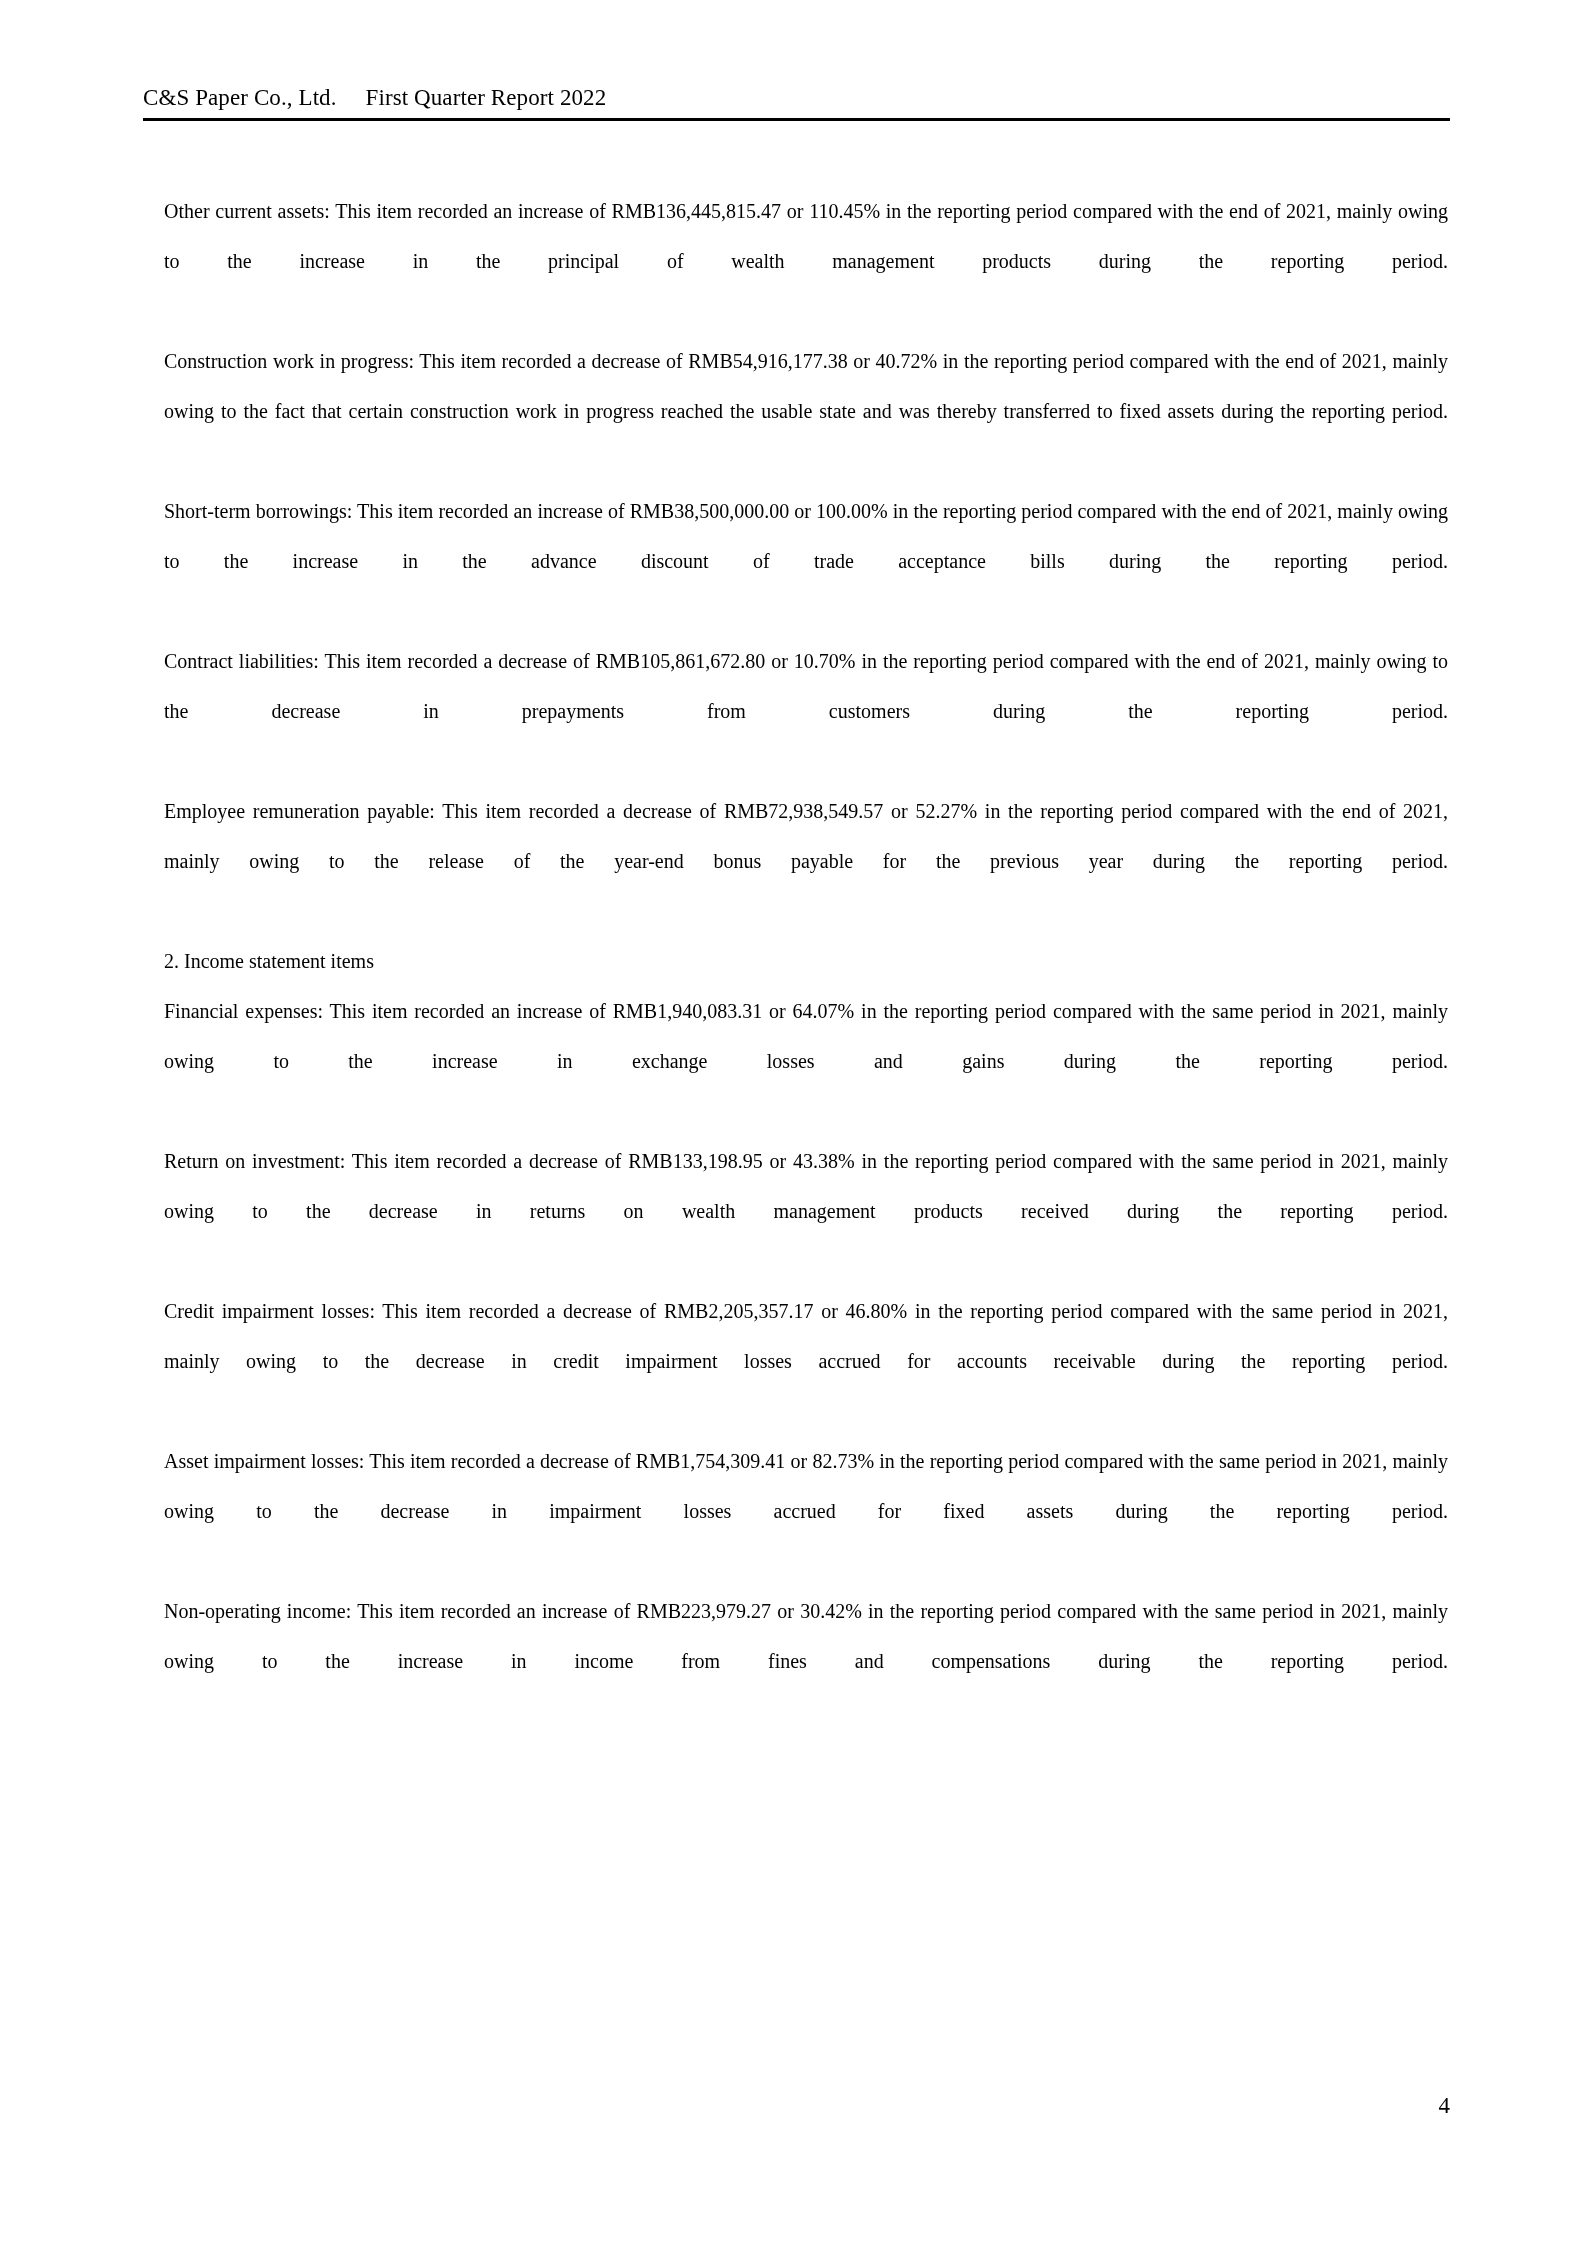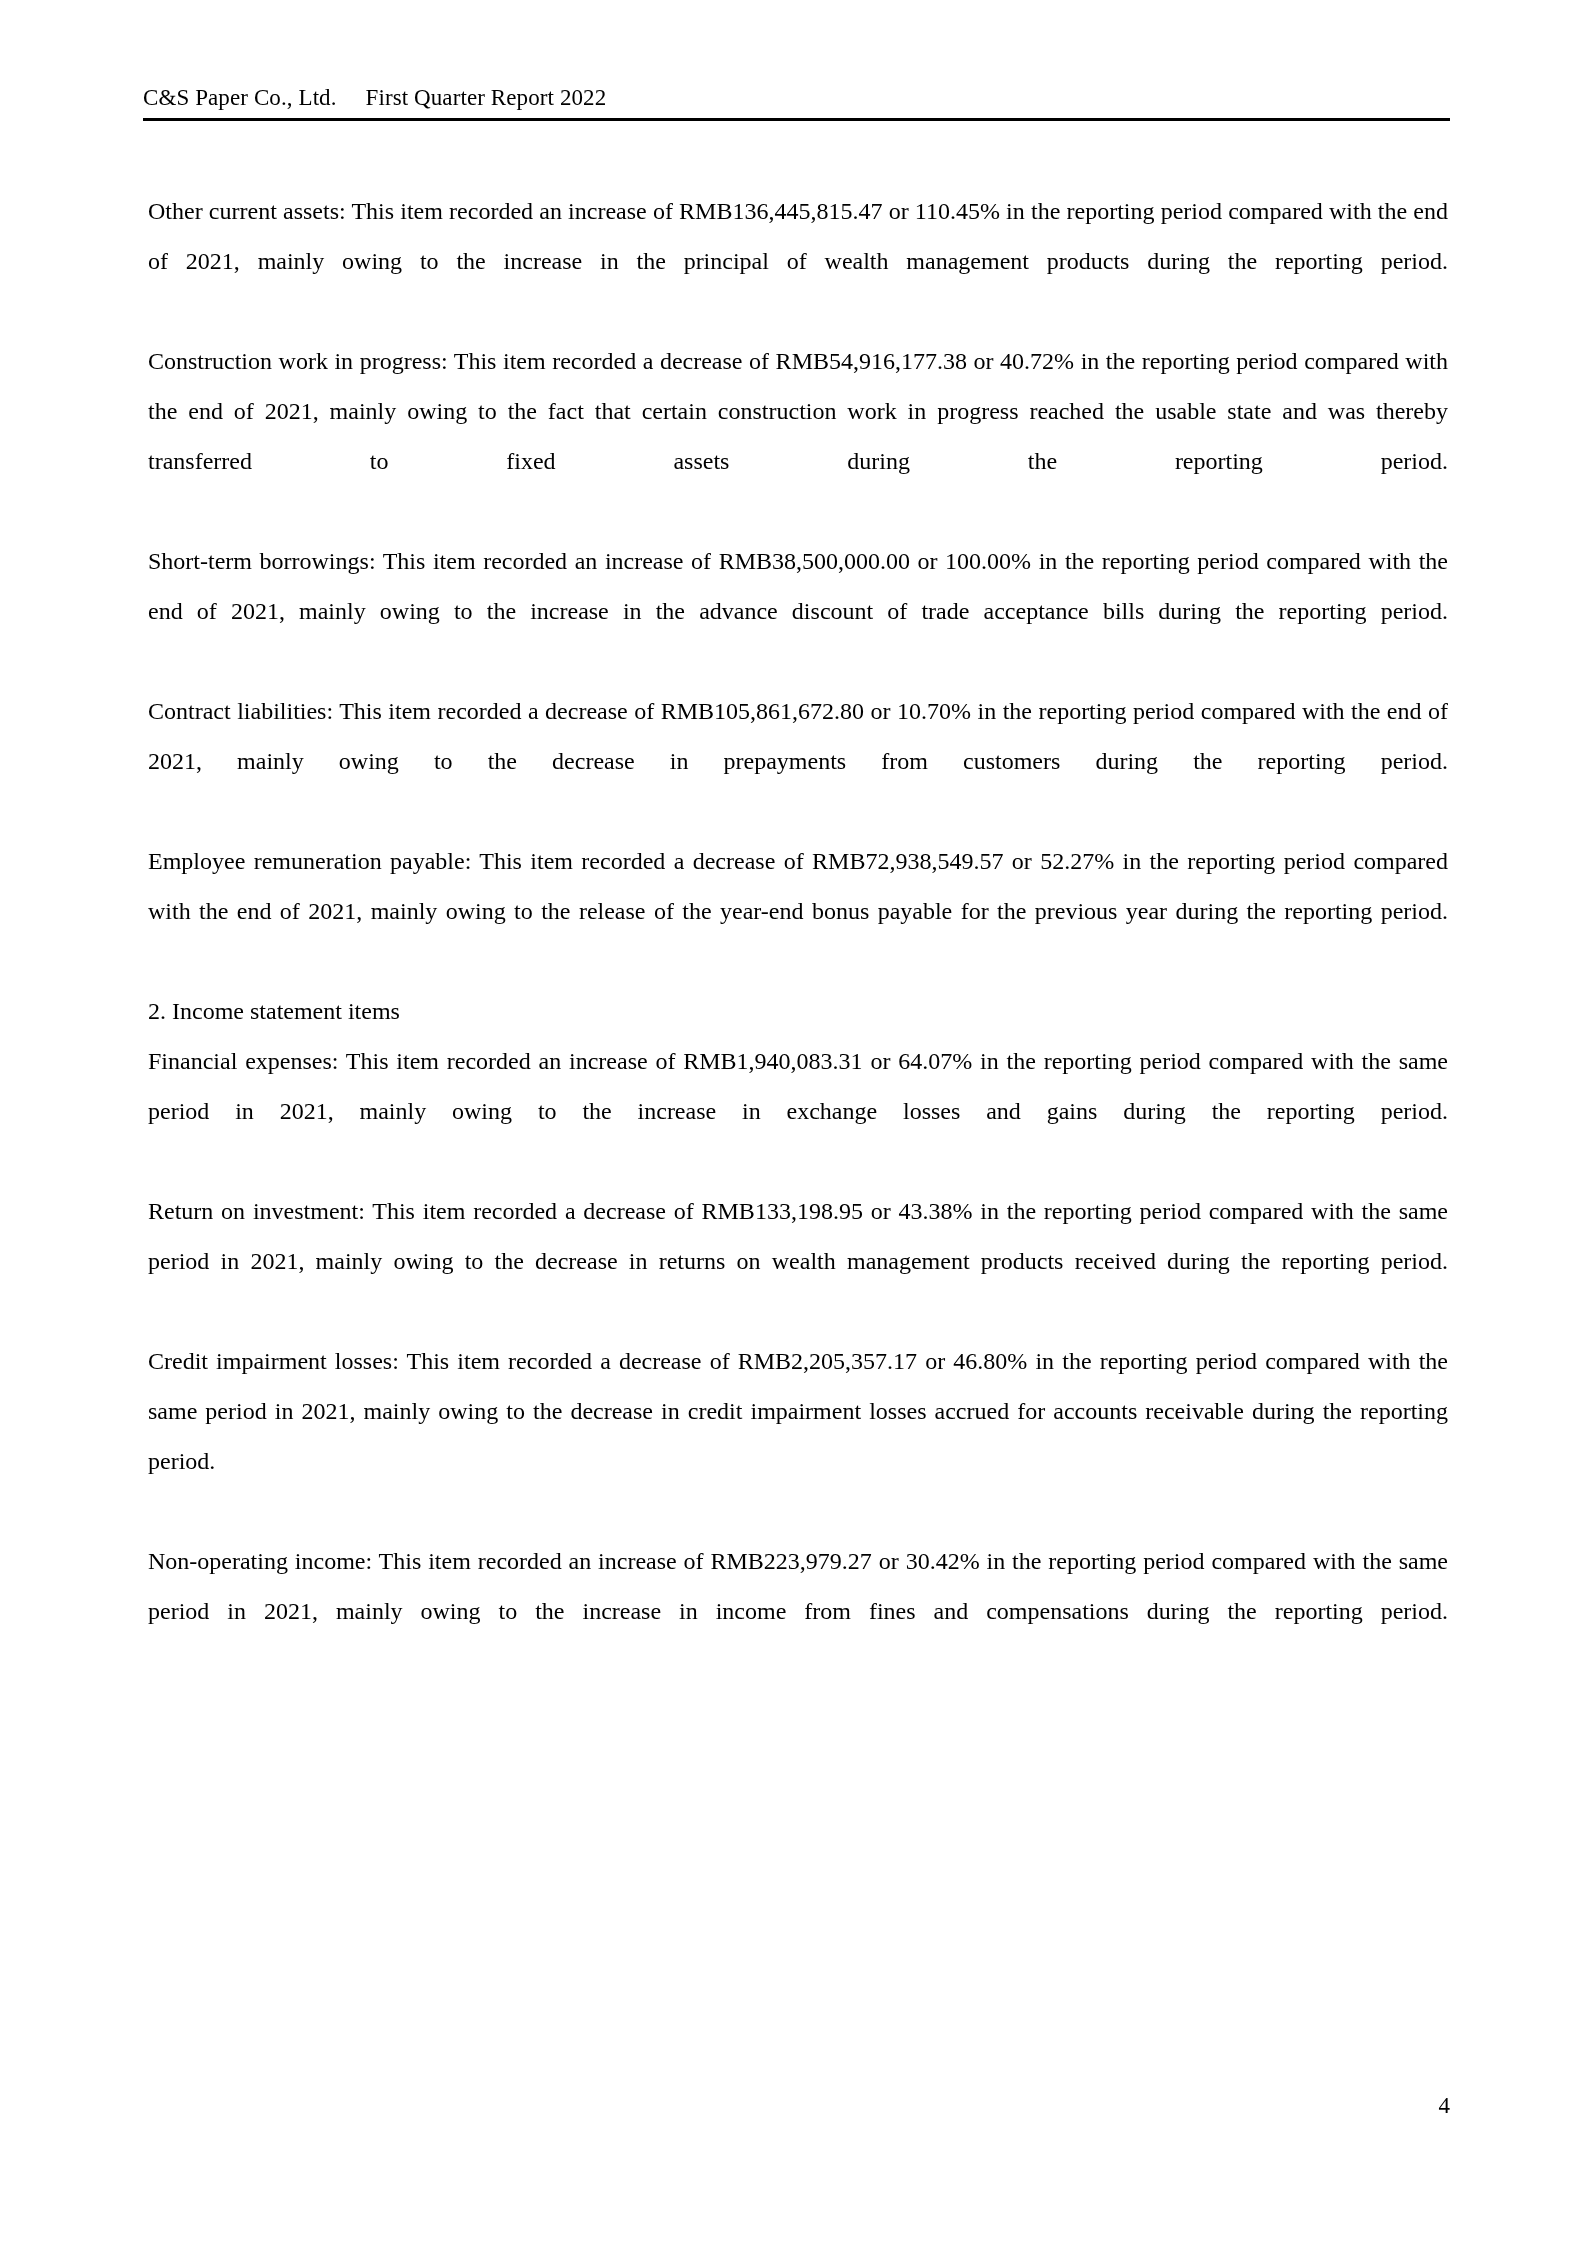--- a/index.html
+++ b/index.html
@@ -40,23 +40,23 @@
     border-top: 3px solid #000000;
   }
   
   .content {
     position: absolute;
     left: 148px;
     top: 186px;
     width: 1300px;
   }
   p.para {
-    margin: 0 0 0 0;
+    margin: 0 0 0 16px;
     padding: 0;
-    font-size: 24px;
+    font-size: 20px;
     line-height: 50px;
     text-align: justify;
     text-justify: inter-word;
     text-indent: 0;
     -webkit-hyphens: none;
     hyphens: none;
   }
   p.para.heading {
     font-weight: normal;
   }
@@ -92,18 +92,19 @@
   <div class="content">
       <p class="para">Other current assets: This item recorded an increase of RMB136,445,815.47 or 110.45% in the reporting period compared with the end of 2021, mainly owing to the increase in the principal of wealth management products during the reporting period.</p>
       <p class="para">Construction work in progress: This item recorded a decrease of RMB54,916,177.38 or 40.72% in the reporting period compared with the end of 2021, mainly owing to the fact that certain construction work in progress reached the usable state and was thereby transferred to fixed assets during the reporting period.</p>
       <p class="para">Short-term borrowings: This item recorded an increase of RMB38,500,000.00 or 100.00% in the reporting period compared with the end of 2021, mainly owing to the increase in the advance discount of trade acceptance bills during the reporting period.</p>
       <p class="para">Contract liabilities: This item recorded a decrease of RMB105,861,672.80 or 10.70% in the reporting period compared with the end of 2021, mainly owing to the decrease in prepayments from customers during the reporting period.</p>
       <p class="para">Employee remuneration payable: This item recorded a decrease of RMB72,938,549.57 or 52.27% in the reporting period compared with the end of 2021, mainly owing to the release of the year-end bonus payable for the previous year during the reporting period.</p>
       <p class="para heading">2. Income statement items</p>
       <p class="para">Financial expenses: This item recorded an increase of RMB1,940,083.31 or 64.07% in the reporting period compared with the same period in 2021, mainly owing to the increase in exchange losses and gains during the reporting period.</p>
       <p class="para">Return on investment: This item recorded a decrease of RMB133,198.95 or 43.38% in the reporting period compared with the same period in 2021, mainly owing to the decrease in returns on wealth management products received during the reporting period.</p>
       <p class="para">Credit impairment losses: This item recorded a decrease of RMB2,205,357.17 or 46.80% in the reporting period compared with the same period in 2021, mainly owing to the decrease in credit impairment losses accrued for accounts receivable during the reporting period.</p>
+      <p class="para">Asset impairment losses: This item recorded a decrease of RMB1,754,309.41 or 82.73% in the reporting period compared with the same period in 2021, mainly owing to the decrease in impairment losses accrued for fixed assets during the reporting period.</p>
       <p class="para">Non-operating income: This item recorded an increase of RMB223,979.27 or 30.42% in the reporting period compared with the same period in 2021, mainly owing to the increase in income from fines and compensations during the reporting period.</p>
     </div>
 
   <div class="page-number">4</div>
 
 </div>
 
 </body></html>

